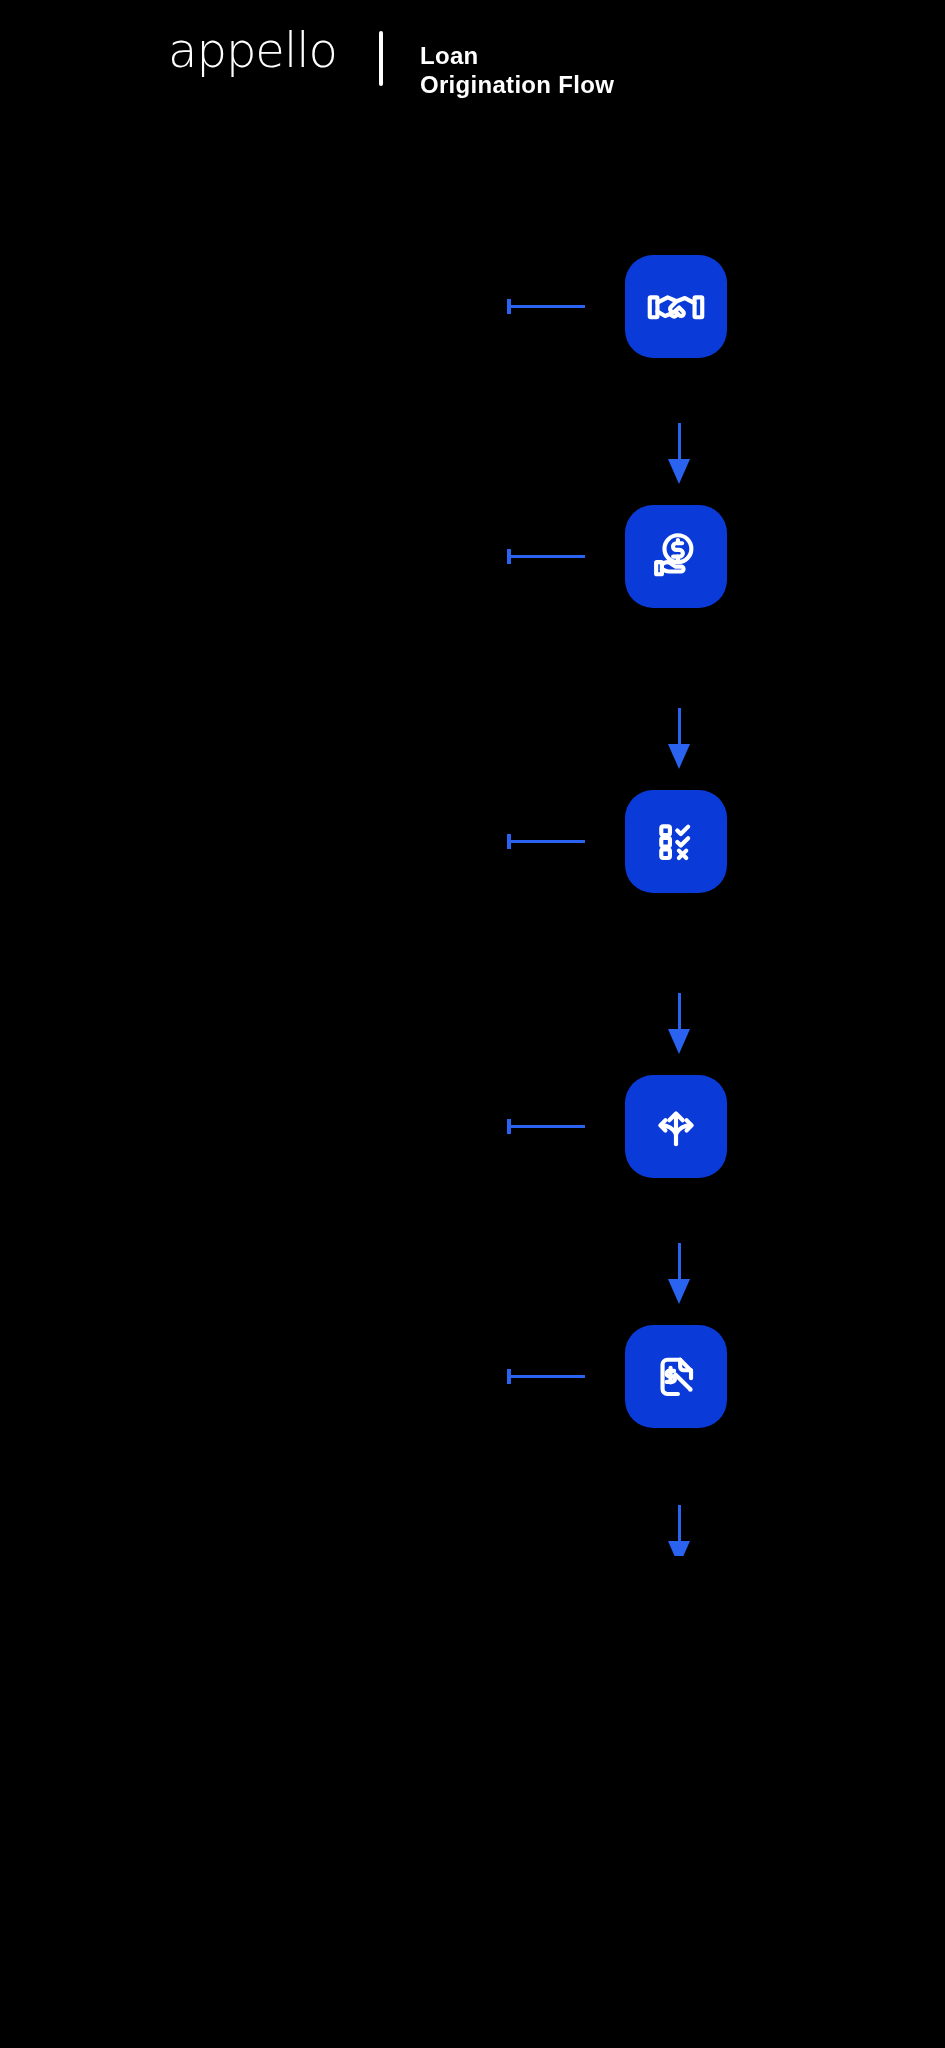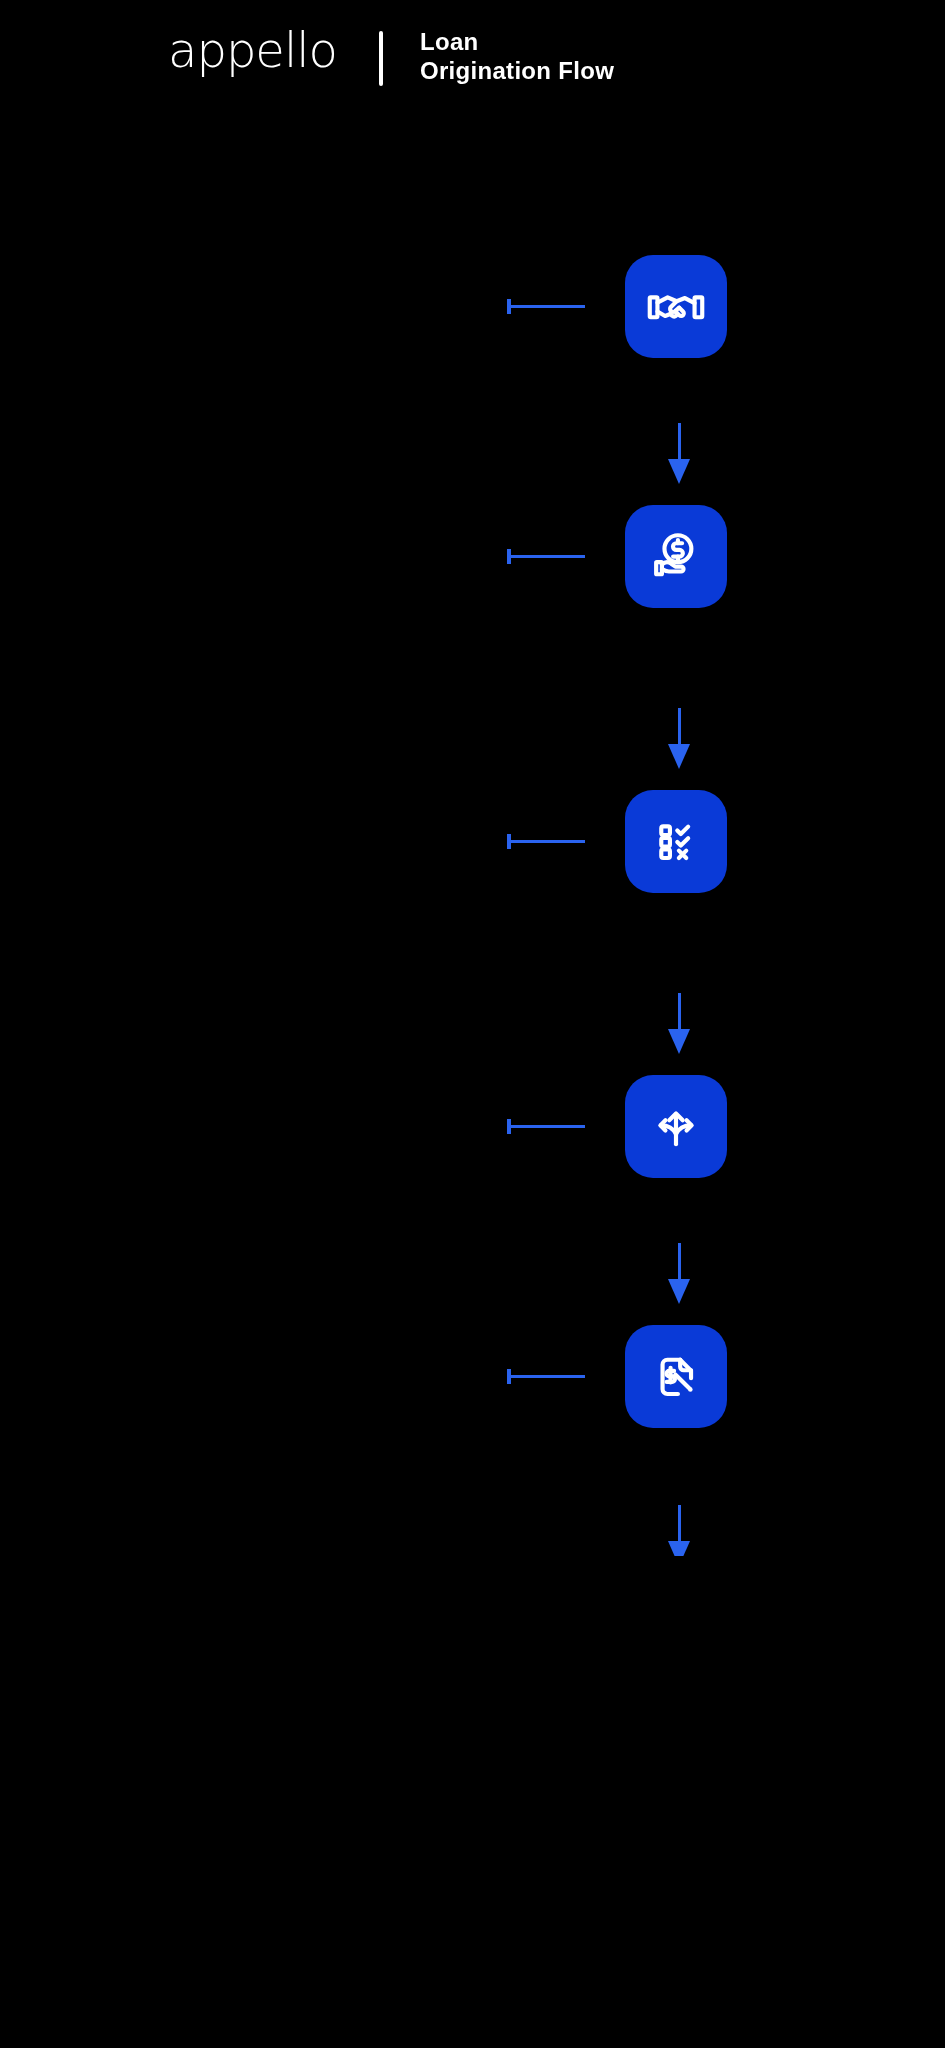--- a/index.html
+++ b/index.html
@@ -27,21 +27,21 @@
     font-size:48px;
     letter-spacing:-1px;
     line-height:1.1;
   }
   .divider{
     position:absolute;left:379px;top:31px;
     width:4px;height:55px;border-radius:2px;
     background:var(--text);
   }
   .title{
-    position:absolute;left:420px;top:27px;
+    position:absolute;left:420px;top:41px;
     color:var(--text);
     font-family:"Liberation Sans", sans-serif;
     font-weight:700;
     font-size:24px;
     line-height:29px;
     letter-spacing:0.3px;
   }
   
   .step{position:absolute;left:0;width:945px;height:103px;}
   .tile{

